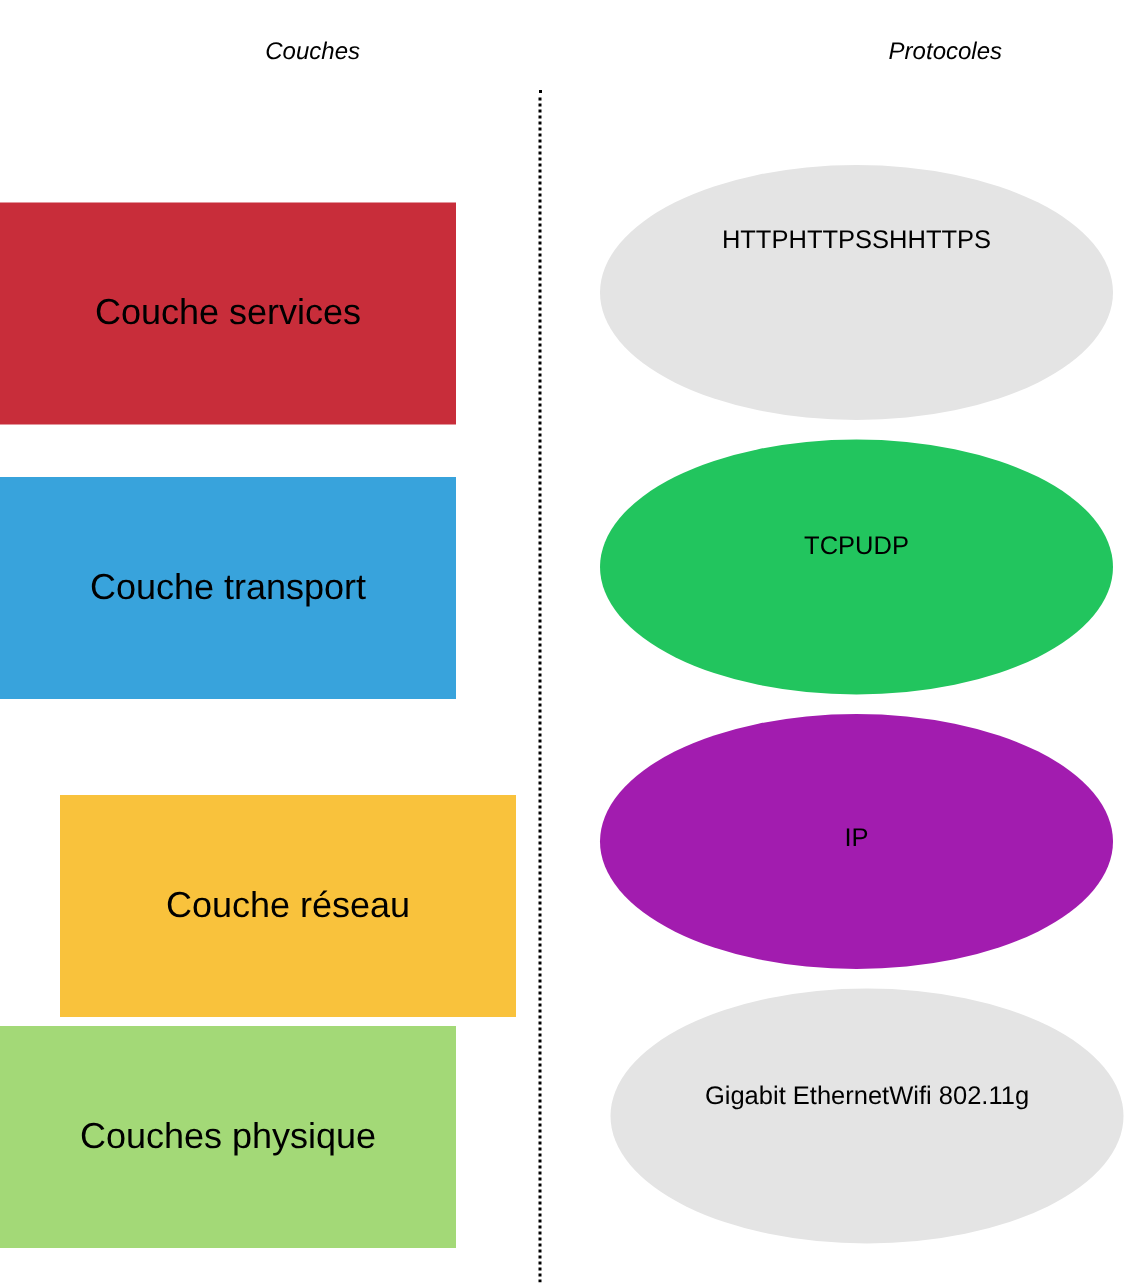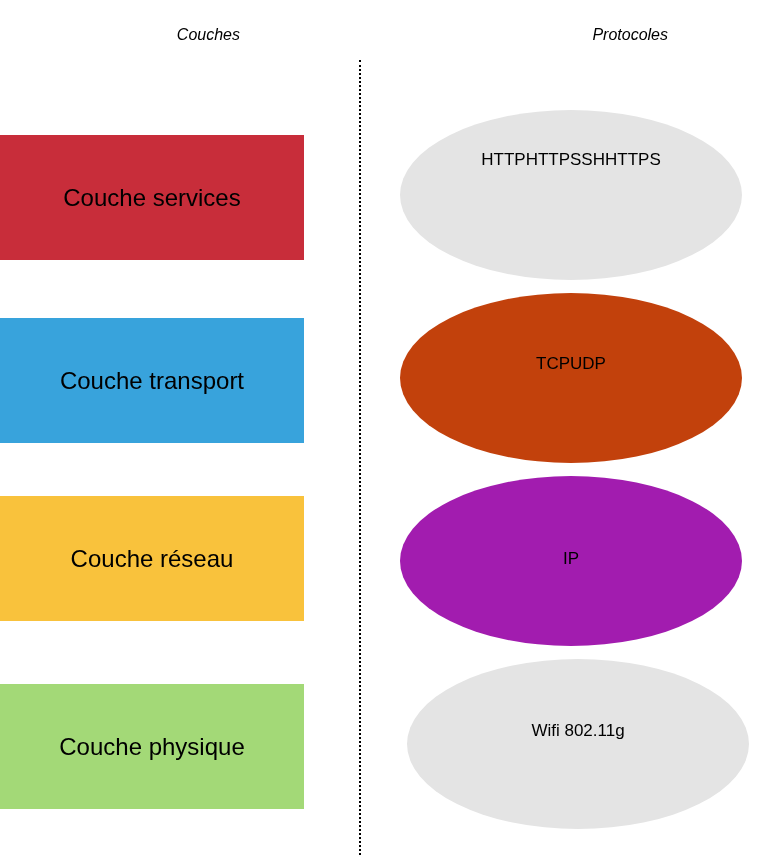--- a/index.html
+++ b/index.html
@@ -4,21 +4,21 @@
   <style>
     html, body { margin: 0; padding: 0; background: #ffffff; }
     body { width: 765px; height: 855px; position: relative; overflow: hidden;
            font-family: "Liberation Sans", sans-serif; color: #000; }
     .col-header { position: absolute; top: 26px; font-size: 16px; font-style: italic;
                   width: 200px; text-align: right; }
     #hdr-left { left: 40px; }
     #hdr-right { left: 468px; }
     .divider { position: absolute; left: 359px; top: 60px; height: 795px; width: 0;
                border-left: 2px dotted #000; }
-    .layer { position: absolute; left: 0; width: 304px; height: 125px;
+    .layer { position: absolute; left: 0; width: 304px; height: 148px;
              display: flex; align-items: center; justify-content: center;
              font-size: 24px; }
     .proto { position: absolute; width: 342px; height: 170px; border-radius: 50%;
              background: #e4e4e4; display: flex; flex-direction: column;
              align-items: center; font-size: 17px; line-height: 21.5px; text-align: center; }
     .proto .lines { display: flex; align-items: center; }
   </style>
 </head>
 <body>
 
@@ -26,43 +26,44 @@
 <div id="hdr-right" class="col-header">Protocoles</div>
 
 <div class="divider"></div>
 
 <div class="layer" id="layer-0" style="top: 135px; background: rgb(200, 45, 58);">
   <span>Couche services</span>
 </div>
 <div class="layer" id="layer-1" style="top: 318px; background: rgb(56, 163, 220);">
   <span>Couche transport</span>
 </div>
-<div class="layer" id="layer-2" style="top: 496px; background: rgb(249, 194, 60);">
+<div class="layer" id="layer-2" style="top: 530px; background: rgb(249, 194, 60); margin-left: 40px;">
   <span>Couche réseau</span>
 </div>
 <div class="layer" id="layer-3" style="top: 684px; background: rgb(163, 217, 119);">
-  <span>Couche physique</span>
+  <span>Couches physique</span>
 </div>
 
 <div class="proto" id="proto-0" style="left: 400px; top: 110px; padding-top: 39px; height: 131px; background: rgb(228, 228, 228);">
   <div class="lines">
     <span>HTTP</span>
     <span>HTTP</span>
     <span>SSH</span>
     <span>HTTPS</span>
   </div>
 </div>
-<div class="proto" id="proto-1" style="left: 400px; top: 293px; padding-top: 60px; height: 110px; background: #c2410c;">
+<div class="proto" id="proto-1" style="left: 400px; top: 293px; padding-top: 60px; height: 110px; background: #22c55e;">
   <div class="lines">
     <span>TCP</span>
     <span>UDP</span>
   </div>
 </div>
 <div class="proto" id="proto-2" style="left: 400px; top: 476px; padding-top: 72px; height: 98px; background: #a21caf;">
   <div class="lines">
     <span>IP</span>
   </div>
 </div>
 <div class="proto" id="proto-3" style="left: 407px; top: 659px; padding-top: 61px; height: 109px; background: rgb(228, 228, 228);">
   <div class="lines">
+    <span>Gigabit Ethernet</span>
     <span>Wifi 802.11g</span>
   </div>
 </div>
 
 </body></html>

